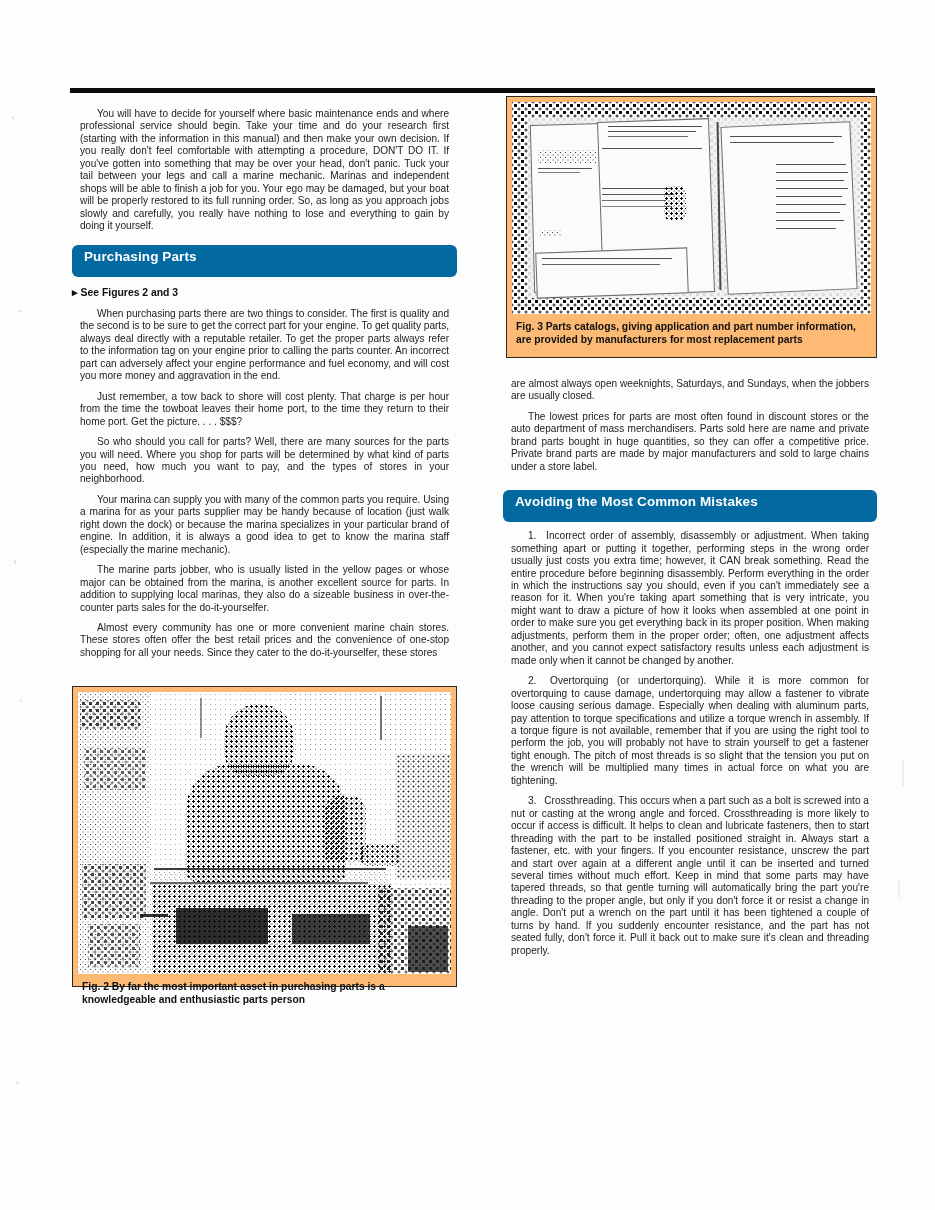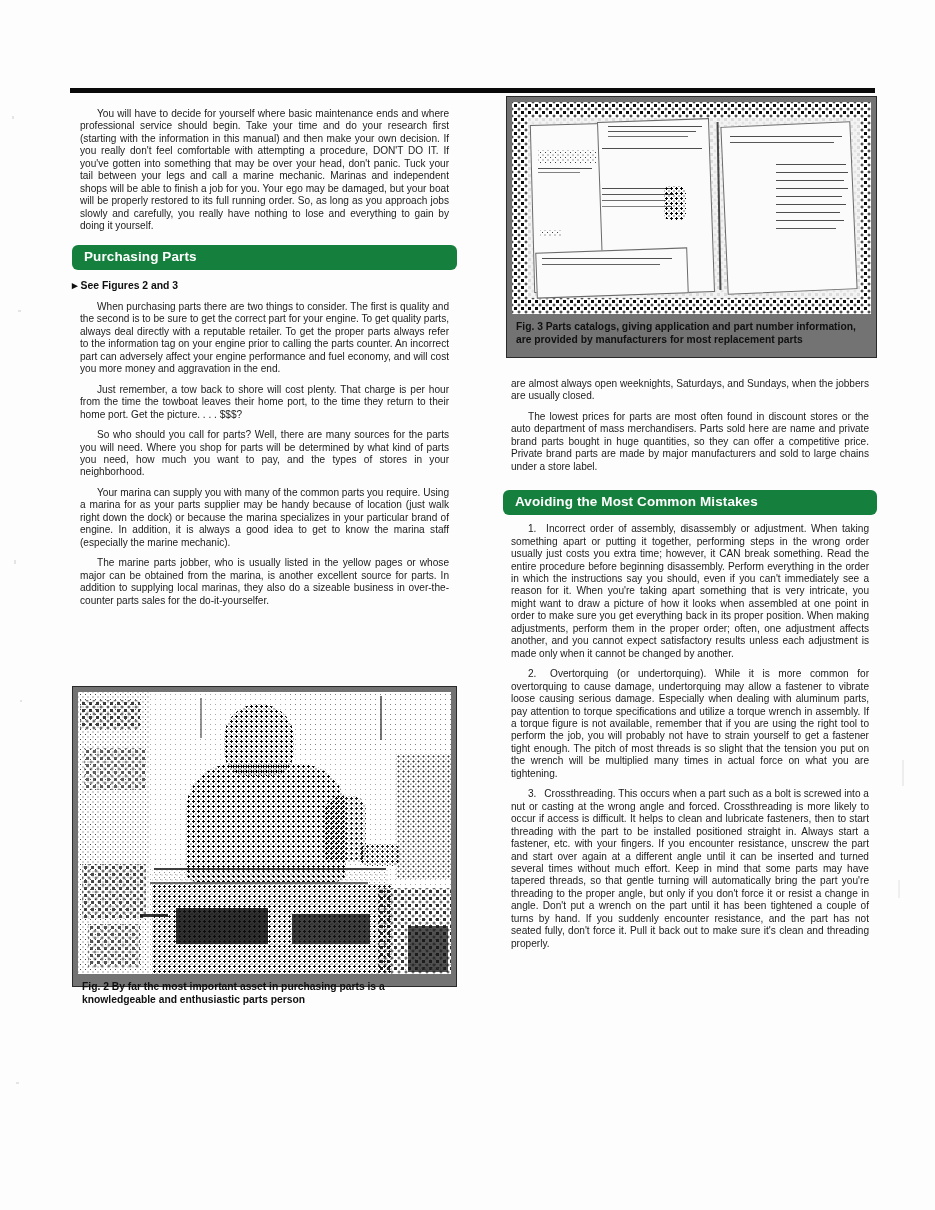--- a/index.html
+++ b/index.html
@@ -83,45 +83,45 @@
     margin: 8px;
     text-indent: 17px;
     text-align: justify;
     -webkit-hyphens: none;
     hyphens: none;
   }
   p.body.cont { text-indent: 0; }
 
   
   .banner {
-    background: #15803d;
+    background: #0369a1;
     color: #ffffff;
     font-weight: bold;
     font-size: 13.5px;
     line-height: 19px;
-    padding: 2px 0 4px 12px;
+    padding: 2px 0 11px 12px;
     margin: 12px 0 0 0;
     letter-spacing: .1px;
     border-radius: 6px;
   }
   .see-figs {
     font-weight: bold;
     font-size: 10.4px;
     margin: 9px 0 9px 0;
     color: #0f0f0f;
   }
   .see-figs .marker {
     font-size: 11px;
     margin-right: 3px;
   }
 
   
   .figure {
     border: 1.2px solid #2a2a2a;
-    background: #737373;
+    background: #fdba74;
     position: relative;
     box-sizing: border-box;
   }
   .fig-img {
     position: relative;
     overflow: hidden;
     background: #ffffff;
     margin: 5px 5px 1px 5px;
   }
   .fig-code {
@@ -220,20 +220,21 @@
 
     <div class="see-figs">
       <span class="marker">▸</span><span>See Figures 2 and 3</span>
     </div>
 
     <p class="body">When purchasing parts there are two things to consider. The first is quality and the second is to be sure to get the correct part for your engine. To get quality parts, always deal directly with a reputable retailer. To get the proper parts always refer to the information tag on your engine prior to calling the parts counter. An incorrect part can adversely affect your engine performance and fuel economy, and will cost you more money and aggravation in the end.</p>
     <p class="body">Just remember, a tow back to shore will cost plenty. That charge is per hour from the time the towboat leaves their home port, to the time they return to their home port. Get the picture. . . . $$$?</p>
     <p class="body">So who should you call for parts? Well, there are many sources for the parts you will need. Where you shop for parts will be determined by what kind of parts you need, how much you want to pay, and the types of stores in your neighborhood.</p>
     <p class="body">Your marina can supply you with many of the common parts you require. Using a marina for as your parts supplier may be handy because of location (just walk right down the dock) or because the marina specializes in your particular brand of engine. In addition, it is always a good idea to get to know the marina staff (especially the marine mechanic).</p>
     <p class="body">The marine parts jobber, who is usually listed in the yellow pages or whose major can be obtained from the marina, is another excellent source for parts. In addition to supplying local marinas, they also do a sizeable business in over-the-counter parts sales for the do-it-yourselfer.</p>
+    <p class="body">Almost every community has one or more convenient marine chain stores. These stores often offer the best retail prices and the convenience of one-stop shopping for all your needs. Since they cater to the do-it-yourselfer, these stores</p>
   </div>
 
   <div class="figure" style="left:72px;top:686px;width:385px;height:301px;position:absolute;">
     <div class="fig-img" style="height:282px;">
 
       <div class="halftone dots-faint" style="opacity:.5;"></div>
 
       <div class="ph-shape halftone dots-light" style="left:0;top:0;width:72px;height:282px;opacity:.8;"></div>
       <div class="ph-shape halftone speck" style="left:2px;top:8px;width:60px;height:30px;opacity:.75;"></div>
       <div class="ph-shape halftone speck" style="left:6px;top:56px;width:62px;height:42px;opacity:.6;"></div>

